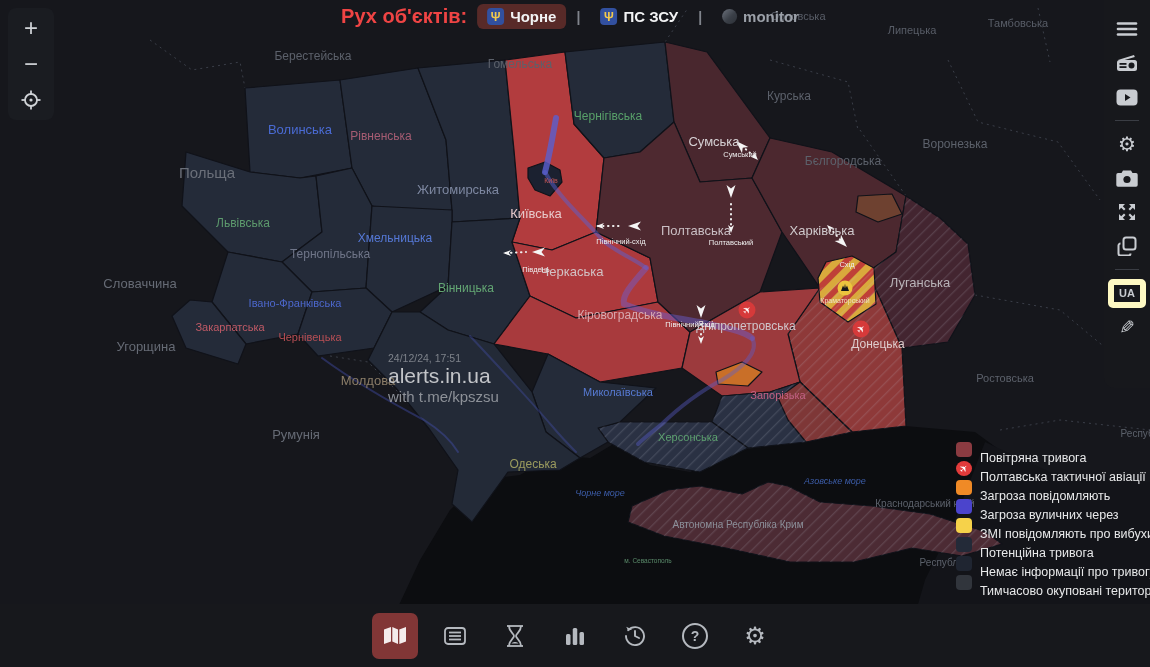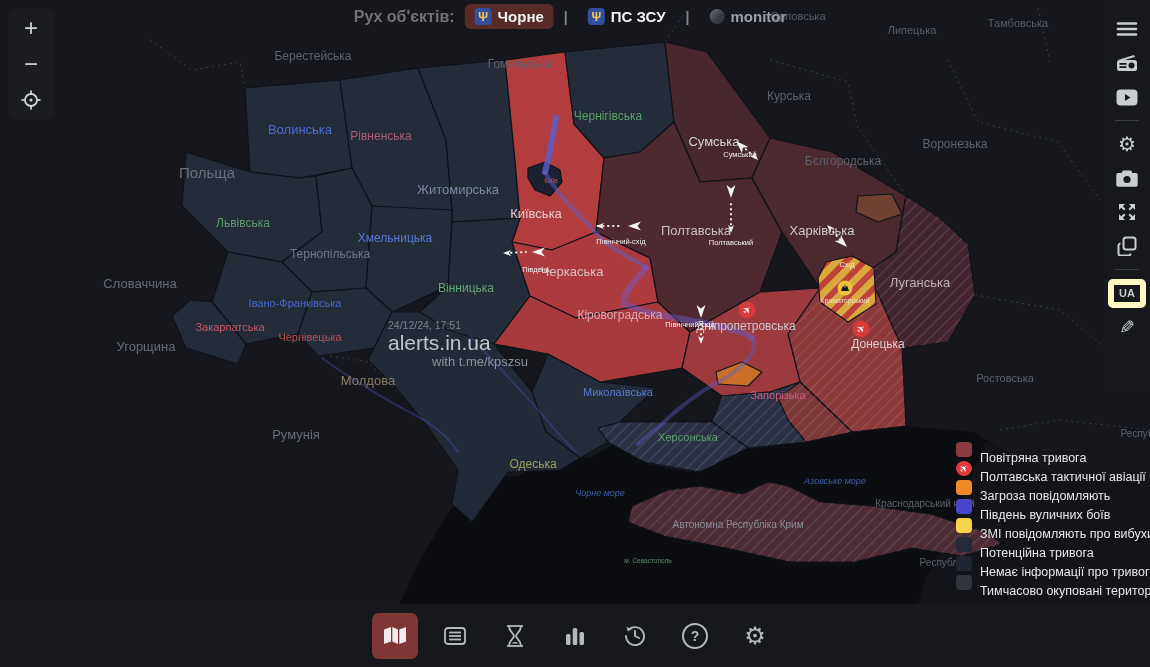--- a/index.html
+++ b/index.html
@@ -1,21 +1,21 @@
 <!DOCTYPE html>
 <html><head>
 <meta charset="utf-8">
 <style>
   html,body{margin:0;padding:0;background:#0d0e11;}
   #stage{position:relative;width:1150px;height:667px;overflow:hidden;background:#0d0e11;
          font-family:"Liberation Sans","DejaVu Sans",sans-serif;color:#e6e7e9;}
   svg text{font-family:"Liberation Sans","DejaVu Sans",sans-serif;}
   
   .topbar{position:absolute;top:4px;left:50%;transform:translateX(-50%);display:flex;align-items:center;gap:10px;z-index:30;}
-  .topbar .caption{font-size:16px;font-weight:bold;color:#737373;}
+  .topbar .caption{font-size:20px;font-weight:bold;color:#ef4444;}
   .mv-btn{display:flex;align-items:center;gap:6px;padding:4px 10px;border-radius:6px;cursor:pointer;background:transparent;border:none;}
   .mv-btn.active{background:#582a28;}
   .mv-btn .txt{font-size:15px;font-weight:bold;color:#f2f3f4;}
   .mv-btn.dim .txt{color:#9ba0a8;font-weight:bold;}
   .trident{width:17px;height:17px;border-radius:4px;background:#32509f;color:#f2c94c;font-size:12px;font-weight:bold;
            display:flex;align-items:center;justify-content:center;line-height:1;}
   .sphere{width:15px;height:15px;border-radius:50%;background:linear-gradient(135deg,#6c727c 0%,#3a3f47 55%,#2c3037 100%);}
   .sep{color:#80848c;font-size:14px;font-weight:bold;}
   
   .zoompanel{position:absolute;left:8px;top:8px;width:46px;border-radius:8px;background:#1a1c21;z-index:30;
@@ -42,24 +42,24 @@
   .status{position:absolute;left:10px;top:534px;z-index:25;}
   .status .t-row{display:flex;align-items:center;gap:8px;}
   .flag{width:20px;height:14px;border-radius:3px;overflow:hidden;display:flex;flex-direction:column;}
   .flag i{flex:1;}
   .status .title{font-size:15px;font-weight:bold;color:#f2f3f4;}
   .status .asof{font-size:12.5px;color:#c9ccd1;margin-top:3px;}
   .status .upd{display:flex;align-items:center;gap:6px;font-size:12.5px;color:#9aa0a6;margin-top:3px;}
   .status .dot{width:11px;height:11px;border-radius:50%;background:#6e737a;}
   .status .refresh{font-size:14px;color:#aeb2b8;}
   
-  .wm{position:absolute;left:388px;top:319px;z-index:20;line-height:1.15;}
+  .wm{position:absolute;left:388px;top:352px;z-index:20;line-height:1.15;}
   .wm .dt{font-size:10.5px;color:#7d828a;}
   .wm .site{font-size:21px;color:#c2c4c8;}
-  .wm .credit{font-size:13px;color:#8d9198;margin-left:44px;}
+  .wm .credit{font-size:15px;color:#8d9198;}
   
   .toolbar{position:absolute;left:0;bottom:0;width:1150px;height:63px;background:#17181c;z-index:30;
            display:flex;align-items:center;justify-content:center;gap:14px;}
   .tbtn{width:46px;height:46px;border:none;border-radius:7px;background:transparent;color:#b5b9bf;cursor:pointer;
         display:flex;align-items:center;justify-content:center;font-size:22px;}
   .tbtn.active{background:#813636;color:#f4ecec;}
   .qmark{width:22px;height:22px;border:2px solid currentColor;border-radius:50%;font-size:14px;font-weight:bold;
          display:flex;align-items:center;justify-content:center;}
 </style>
 </head>
@@ -333,21 +333,21 @@
           <span>✈</span>
         </span>
       <span class="lbl">Полтавська тактичної авіації</span>
     </div>
     <div class="row">
       <span class="sw" style="background: rgb(240, 138, 38);"></span>
       <span class="lbl">Загроза повідомляють</span>
     </div>
     <div class="row">
       <span class="sw" style="background: rgb(75, 68, 204);"></span>
-      <span class="lbl">Південь вуличних боїв</span>
+      <span class="lbl">Загроза вуличних через</span>
     </div>
     <div class="row">
       <span class="sw" style="background: rgb(246, 210, 74);"></span>
       <span class="lbl">ЗМІ повідомляють про вибухи</span>
     </div>
     <div class="row">
       <span class="sw dotted" style="background: rgb(35, 42, 56);"></span>
       <span class="lbl">Потенційна тривога</span>
     </div>
     <div class="row">

